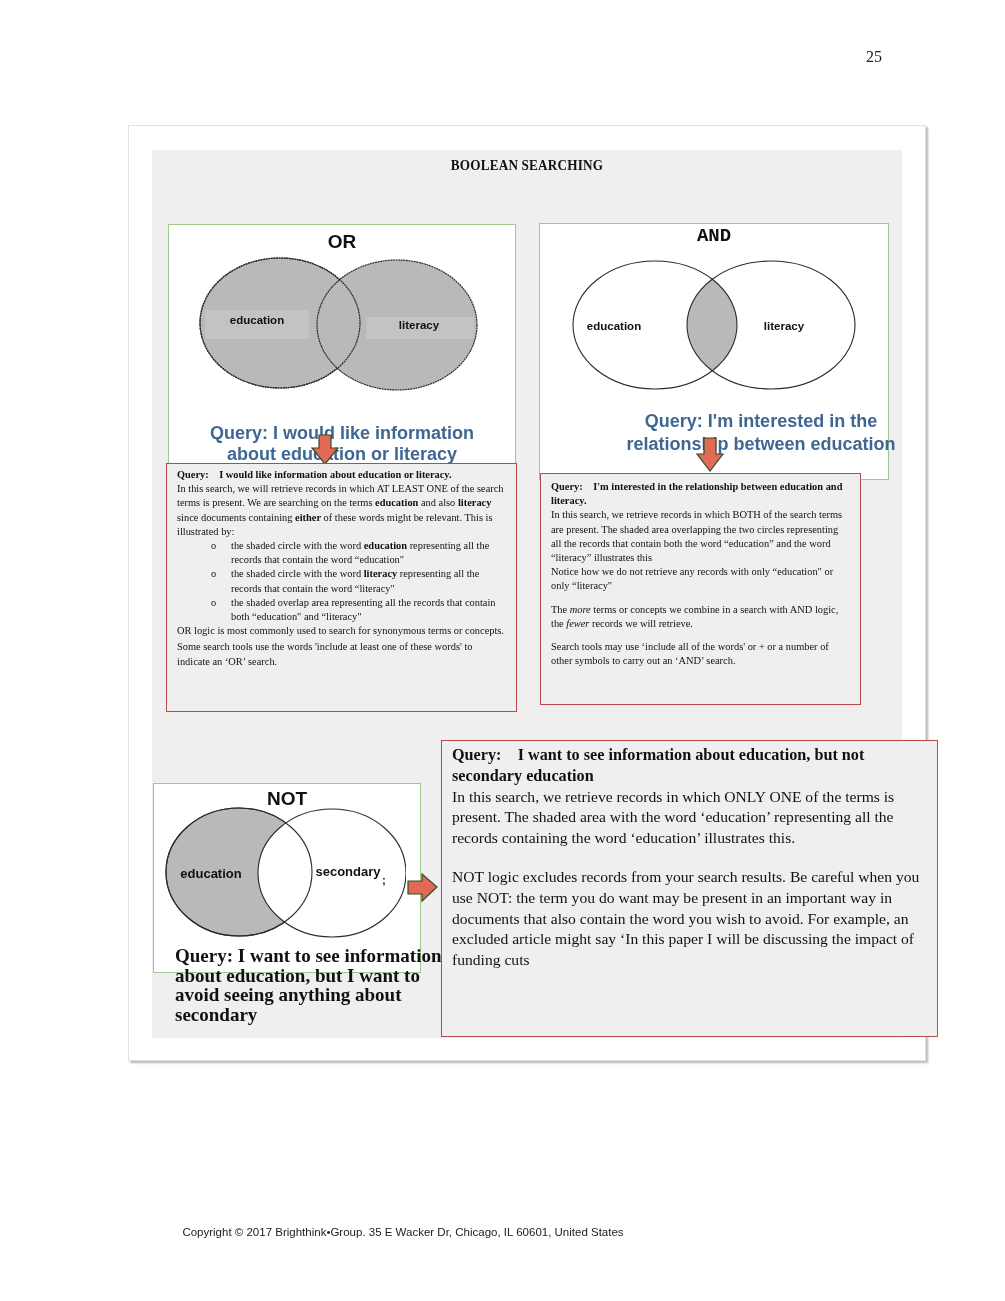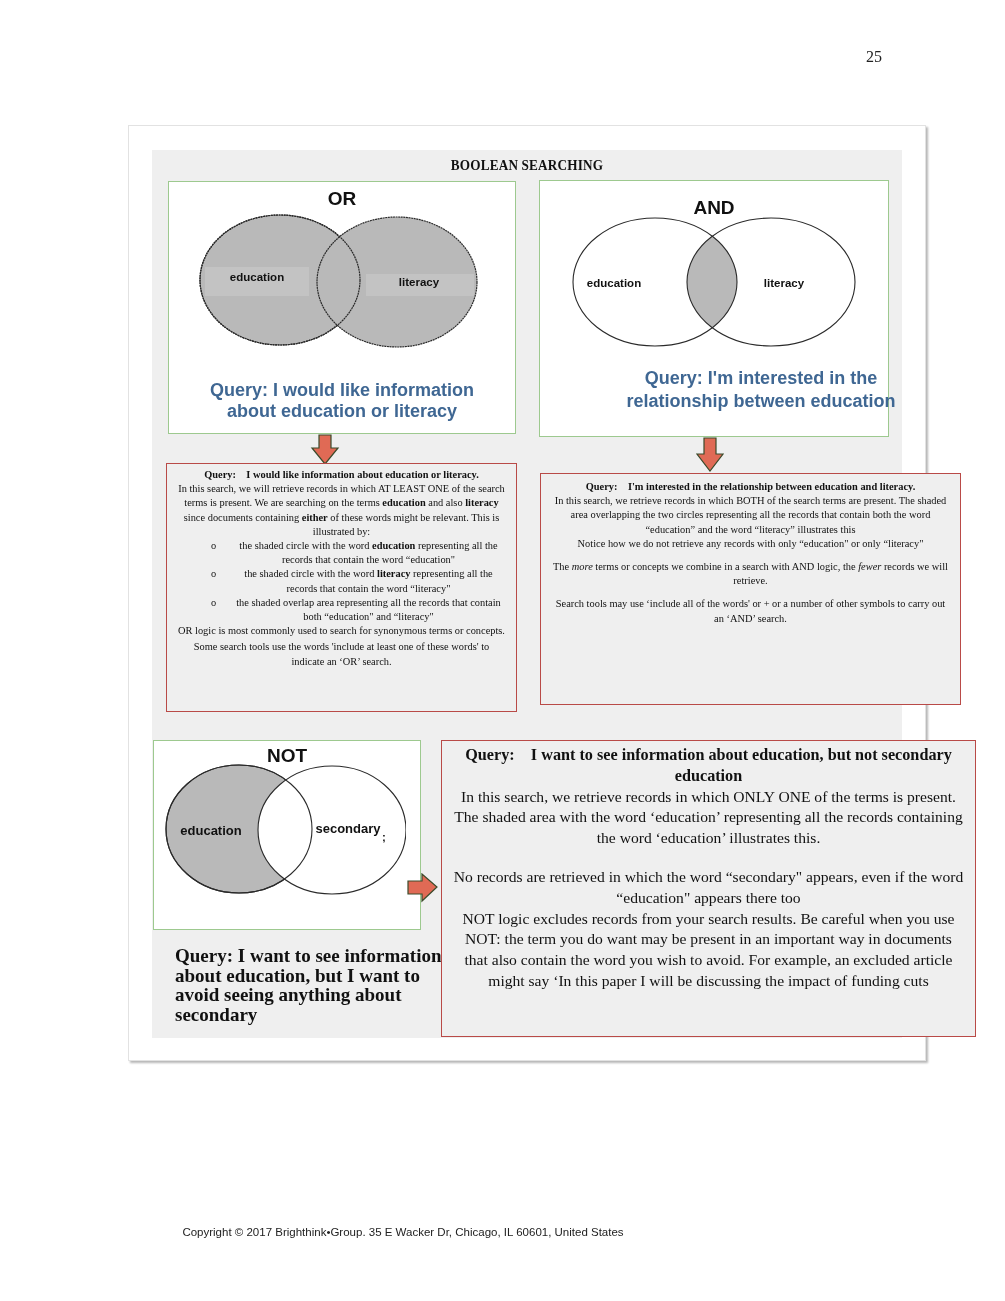--- a/index.html
+++ b/index.html
@@ -19,40 +19,39 @@
   .panel {
     position: absolute; left: 152px; top: 150px; width: 750px; height: 888px;
     background: #efefef;
   }
   .main-title {
     position: absolute; left: 152px; top: 157px; width: 750px; text-align: center;
     font-family: "Liberation Serif", serif; font-weight: bold; font-size: 15px;
     transform: scaleX(0.88); letter-spacing: 0.2px;
   }
   .venn-box {
-    position: absolute; background: #ffffff; border: 1.5px solid #9dc98f; box-sizing: border-box;
+    position: absolute; background: #ffffff; border: 1.5px solid #9dc98f; box-sizing: border-box; margin-top: 43px;
   }
   .venn-box svg { position: absolute; left: 0; top: 0; }
   .venn-heading {
     position: absolute; width: 100%; text-align: center;
     font-family: "Liberation Sans", sans-serif; font-weight: bold; font-size: 19px; color: #111;
   }
   .venn-query {
     position: absolute; width: 100%; text-align: center;
     font-family: "Liberation Sans", sans-serif; font-weight: bold; font-size: 18px;
     color: #3f6793; line-height: 21px;
   }
   .venn-label {
     font-family: "Liberation Sans", sans-serif; font-weight: bold; font-size: 11.5px; fill: #111;
   }
   .text-box {
     position: absolute; background: #efefef; border: 1.5px solid #b94a47; box-sizing: border-box;
     font-family: "Liberation Serif", serif; font-size: 10.4px; line-height: 14.2px; color: #111;
     padding: 4px 10px;
-    text-align: center;
   }
   .text-box p { margin: 0; }
   .text-box ul { margin: 0; padding: 0; list-style: none; }
   .text-box li { position: relative; padding-left: 54px; }
   .text-box li .bullet { position: absolute; left: 34px; top: 0; }
   .gap { height: 9px; }
   .big { font-size: 15.6px; line-height: 20.8px; padding: 4px 10px; }
   .not-query {
     position: absolute; left: 175px; top: 946px; width: 270px;
     font-family: "Liberation Serif", serif; font-weight: bold; font-size: 19px; line-height: 19.5px;
@@ -85,21 +84,21 @@
     <text class="venn-label" x="88" y="99" text-anchor="middle">education</text>
     <text class="venn-label" x="250" y="104" text-anchor="middle">literacy</text>
   </svg>
   <div class="venn-query" style="top:198px;">
     <div>Query: I would like information</div>
     <div>about education or literacy</div>
   </div>
 </div>
 
 <div class="venn-box" style="left:539px; top:180px; width:350px; height:257px;">
-  <div class="venn-heading" style="top:16px;">AND</div>
+  <div class="venn-heading" style="top:1px;font-family:Liberation Mono, monospace;">AND</div>
   <svg width="350" height="257">
     <defs>
       <clipPath id="clipLeftAnd">
           <ellipse cx="115" cy="101" rx="82" ry="64"></ellipse>
         </clipPath>
     </defs>
     <ellipse cx="231" cy="101" rx="84" ry="64" fill="#b9b9b9" clip-path="url(#clipLeftAnd)"></ellipse>
     <ellipse cx="115" cy="101" rx="82" ry="64" fill="none" stroke="#2a2a2a" stroke-width="1.1"></ellipse>
     <ellipse cx="231" cy="101" rx="84" ry="64" fill="none" stroke="#2a2a2a" stroke-width="1.1"></ellipse>
     <text class="venn-label" x="74" y="106" text-anchor="middle">education</text>
@@ -123,21 +122,21 @@
   <p><span>In this search, we will retrieve records in which AT LEAST ONE of the search terms is present. We are searching on the terms </span><b>education</b><span> and also </span><b>literacy</b><span> since documents containing </span><b>either</b><span> of these words might be relevant. This is illustrated by:</span></p>
   <ul>
     <li><span class="bullet">o</span><span>the shaded circle with the word </span><b>education</b><span> representing all the records that contain the word “education"</span></li>
     <li><span class="bullet">o</span><span>the shaded circle with the word </span><b>literacy</b><span> representing all the records that contain the word “literacy"</span></li>
     <li><span class="bullet">o</span><span>the shaded overlap area representing all the records that contain both “education" and “literacy"</span></li>
   </ul>
   <p>OR logic is most commonly used to search for synonymous terms or concepts.</p>
   <p style="margin-top:2px;">Some search tools use the words 'include at least one of these words' to indicate an ‘OR’ search.</p>
 </div>
 
-<div class="text-box" style="left:540px; top:473px; width:421px; height:232px; padding-top:6px;">
+<div class="text-box" style="left:540px; top:473px; width:321px; height:232px; padding-top:6px;">
   <p><b>Query:</b>&nbsp;&nbsp;&nbsp; <b>I'm interested in the relationship between education and literacy.</b></p>
   <p>In this search, we retrieve records in which BOTH of the search terms are present. The shaded area overlapping the two circles representing all the records that contain both the word “education” and the word “literacy” illustrates this</p>
   <p>Notice how we do not retrieve any records with only “education" or only “literacy"</p>
   <div class="gap"></div>
   <p><span>The </span><i>more</i><span> terms or concepts we combine in a search with AND logic, the </span><i>fewer</i><span> records we will retrieve.</span></p>
   <div class="gap"></div>
   <p>Search tools may use ‘include all of the words' or + or a number of other symbols to carry out an ‘AND’ search.</p>
 </div>
 
 <div class="venn-box" style="left:153px; top:740px; width:268px; height:190px;">
@@ -152,21 +151,20 @@
     <text class="venn-label" x="230" y="100" text-anchor="middle">;</text>
   </svg>
 </div>
 
 <svg class="arrow" style="left:407px; top:873px;" width="32" height="30">
   <path d="M1 8 H15 V1 L30 14 L15 28 V21 H1 Z" fill="#e06a55" stroke="#3a4a2a" stroke-width="1.2"></path>
 </svg>
 
 <div class="not-query">Query: I want to see information about education, but I want to avoid seeing anything about secondary</div>
 
-<div class="text-box big" style="left:441px; top:740px; width:535px; height:297px; padding-top:4px;">
+<div class="text-box big" style="left:441px; top:740px; width:497px; height:297px; padding-top:4px;">
   <p style="font-size:16.2px;"><b>Query:</b>&nbsp;&nbsp;&nbsp; <b>I want to see information about education, but not secondary education</b></p>
   <p>In this search, we retrieve records in which ONLY ONE of the terms is present. The shaded area with the word ‘education’ representing all the records containing the word ‘education’ illustrates this.</p>
   <div style="height:18px;"></div>
-  <p>No records are retrieved in which the word “secondary" appears, even if the word “education" appears there too</p>
   <p>NOT logic excludes records from your search results. Be careful when you use NOT: the term you do want may be present in an important way in documents that also contain the word you wish to avoid. For example, an excluded article might say ‘In this paper I will be discussing the impact of funding cuts</p>
 </div>
 
 <div class="footer">Copyright © 2017 Brighthink•Group. 35 E Wacker Dr, Chicago, IL 60601, United States</div>
 
 </body></html>

